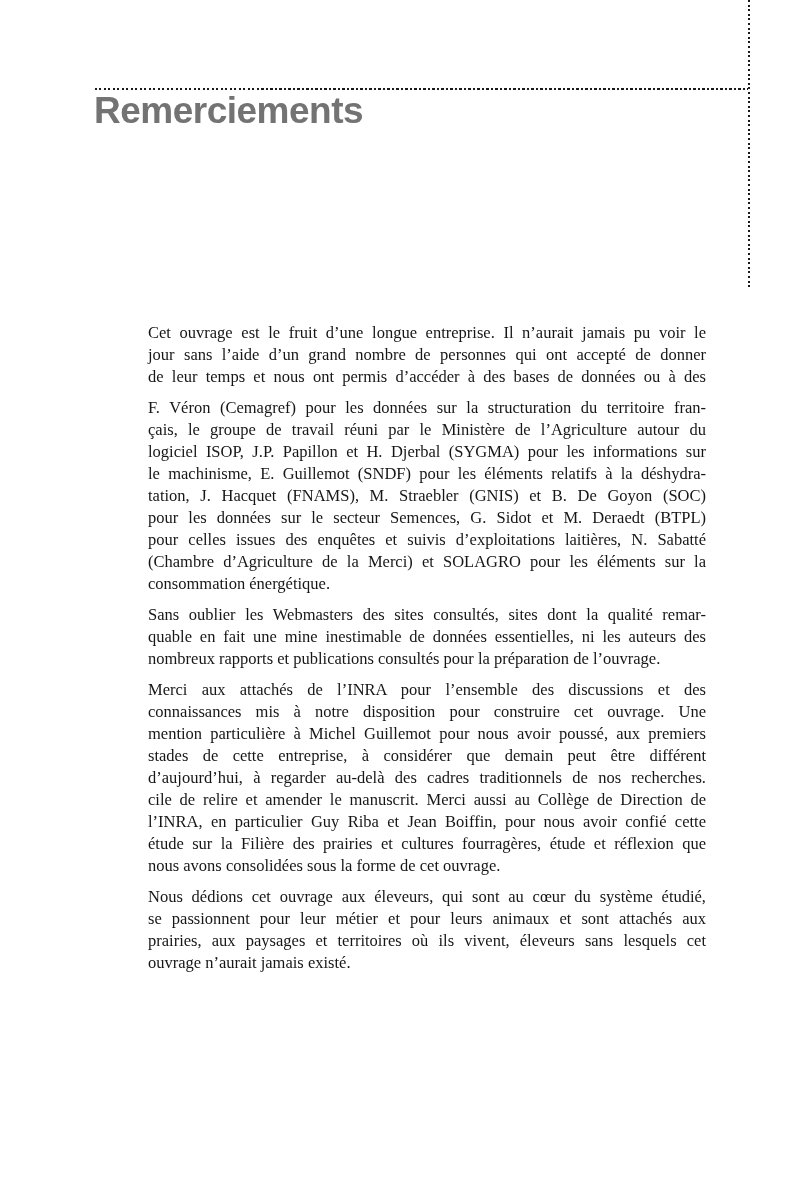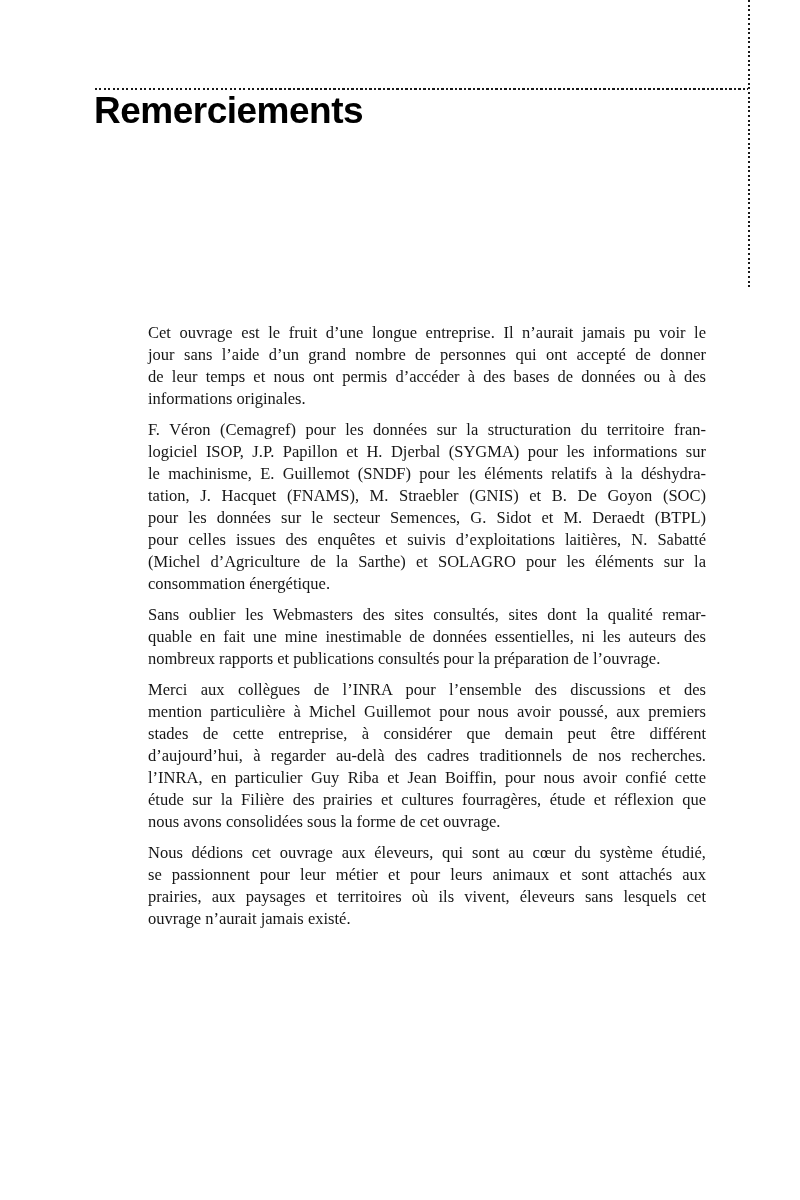--- a/index.html
+++ b/index.html
@@ -34,21 +34,21 @@
   }
   .chapter-title {
     position: absolute;
     left: 94px;
     top: 90px;
     margin: 0;
     font-family: "Liberation Sans", "DejaVu Sans", sans-serif;
     font-weight: 700;
     font-size: 37px;
     letter-spacing: -0.5px;
-    color: #000000;
+    color: #737373;
     line-height: 1.15;
   }
   .body-text {
     position: absolute;
     left: 148px;
     top: 322px;
     width: 558px;
     font-size: 16.5px;
     line-height: 22px;
     color: #161616;
@@ -70,42 +70,44 @@
 
 <div class="page">
   <div class="v-dotted"></div>
   <div class="h-dotted"></div>
   <h1 class="chapter-title">Remerciements</h1>
   <div class="body-text">
       <div class="paragraph">
         <div class="text-line">Cet ouvrage est le fruit d’une longue entreprise. Il n’aurait jamais pu voir le</div>
         <div class="text-line">jour sans l’aide d’un grand nombre de personnes qui ont accepté de donner</div>
         <div class="text-line">de leur temps et nous ont permis d’accéder à des bases de données ou à des</div>
-        <div class="text-line last">informations originales.</div>
       </div>
       <div class="paragraph">
         <div class="text-line">F. Véron (Cemagref) pour les données sur la structuration du territoire fran-</div>
+        <div class="text-line">çais, le groupe de travail réuni par le Ministère de l’Agriculture autour du</div>
         <div class="text-line">logiciel ISOP, J.P. Papillon et H. Djerbal (SYGMA) pour les informations sur</div>
         <div class="text-line">le machinisme, E. Guillemot (SNDF) pour les éléments relatifs à la déshydra-</div>
         <div class="text-line">tation, J. Hacquet (FNAMS), M. Straebler (GNIS) et B. De Goyon (SOC)</div>
         <div class="text-line">pour les données sur le secteur Semences, G. Sidot et M. Deraedt (BTPL)</div>
         <div class="text-line">pour celles issues des enquêtes et suivis d’exploitations laitières, N. Sabatté</div>
-        <div class="text-line">(Michel d’Agriculture de la Sarthe) et SOLAGRO pour les éléments sur la</div>
+        <div class="text-line">(Chambre d’Agriculture de la Merci) et SOLAGRO pour les éléments sur la</div>
         <div class="text-line last">consommation énergétique.</div>
       </div>
       <div class="paragraph">
         <div class="text-line">Sans oublier les Webmasters des sites consultés, sites dont la qualité remar-</div>
         <div class="text-line">quable en fait une mine inestimable de données essentielles, ni les auteurs des</div>
         <div class="text-line last">nombreux rapports et publications consultés pour la préparation de l’ouvrage.</div>
       </div>
       <div class="paragraph">
-        <div class="text-line">Merci aux collègues de l’INRA pour l’ensemble des discussions et des</div>
+        <div class="text-line">Merci aux attachés de l’INRA pour l’ensemble des discussions et des</div>
+        <div class="text-line">connaissances mis à notre disposition pour construire cet ouvrage. Une</div>
         <div class="text-line">mention particulière à Michel Guillemot pour nous avoir poussé, aux premiers</div>
         <div class="text-line">stades de cette entreprise, à considérer que demain peut être différent</div>
         <div class="text-line">d’aujourd’hui, à regarder au-delà des cadres traditionnels de nos recherches.</div>
+        <div class="text-line">cile de relire et amender le manuscrit. Merci aussi au Collège de Direction de</div>
         <div class="text-line">l’INRA, en particulier Guy Riba et Jean Boiffin, pour nous avoir confié cette</div>
         <div class="text-line">étude sur la Filière des prairies et cultures fourragères, étude et réflexion que</div>
         <div class="text-line last">nous avons consolidées sous la forme de cet ouvrage.</div>
       </div>
       <div class="paragraph">
         <div class="text-line">Nous dédions cet ouvrage aux éleveurs, qui sont au cœur du système étudié,</div>
         <div class="text-line">se passionnent pour leur métier et pour leurs animaux et sont attachés aux</div>
         <div class="text-line">prairies, aux paysages et territoires où ils vivent, éleveurs sans lesquels cet</div>
         <div class="text-line last">ouvrage n’aurait jamais existé.</div>
       </div>

